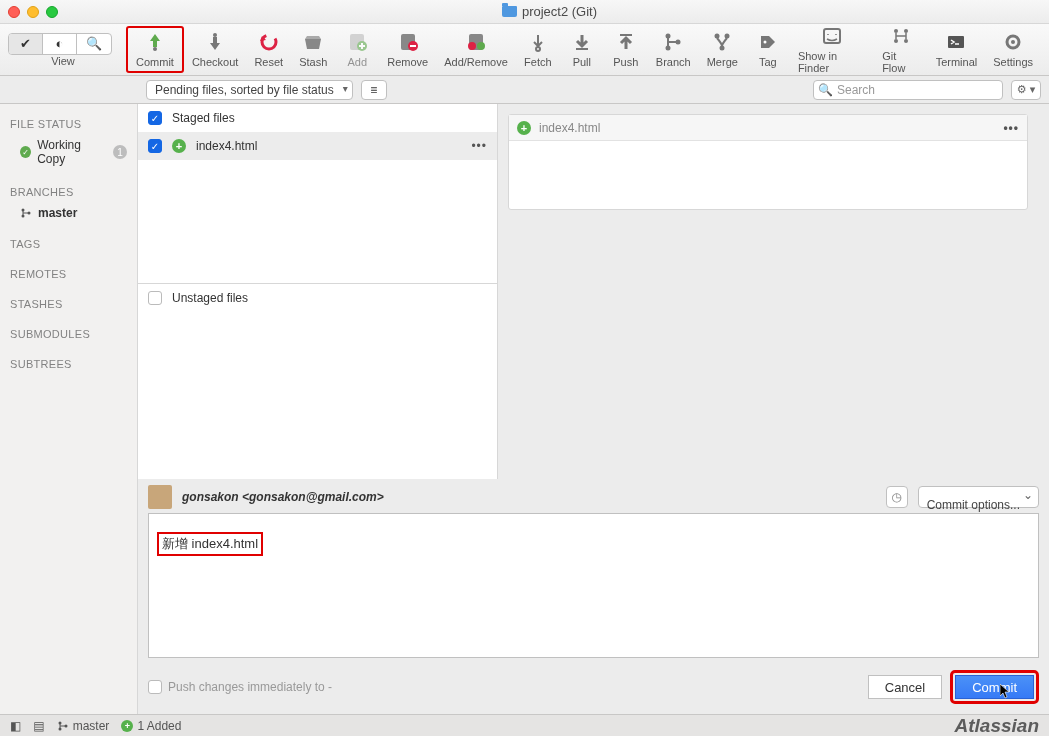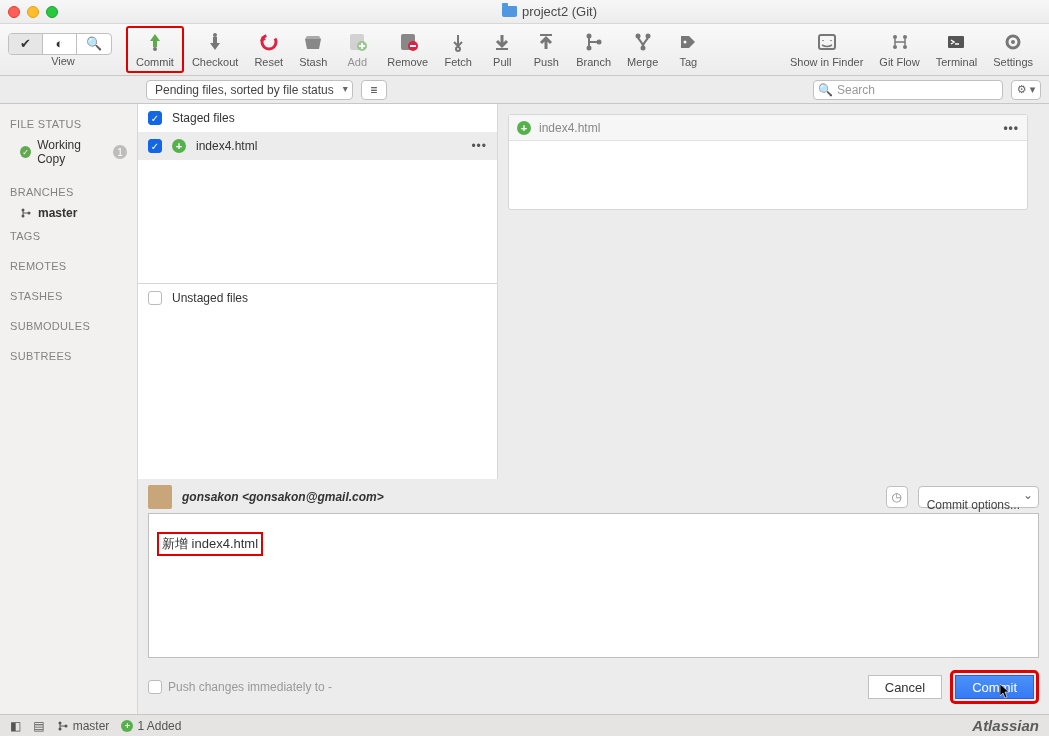--- a/index.html
+++ b/index.html
@@ -71,21 +71,21 @@
 .commit-msg span.msg-hl { border:2px solid #e00000; padding:1px 3px; display:inline-block; }
 .commit-bottom { display:flex; align-items:center; gap:8px; margin-top:12px; }
 .commit-bottom .push-chk { display:flex; align-items:center; gap:6px; color:#999; font-size:12px;}
 .btn { height:24px; padding:0 16px; border-radius:0; border:1px solid #c0c0c0; background:#fff; font-size:13px; display:flex; align-items:center; cursor:pointer;}
 .btn.primary { background:linear-gradient(#4b91f7,#367af6); color:#fff; border:1px solid #2a62d4; position:relative;}
 .commit-btn-wrap { border:3px solid #e00000; border-radius:5px; padding:2px; }
 .cursor { position:absolute; width:12px; height:16px; }
 
 
 .statusbar { height:22px; background:#e5e4e3; border-top:1px solid #c8c7c6; display:flex; align-items:center; padding:0 10px; font-size:12px; gap:12px; color:#555;}
-.statusbar .atl { margin-left:auto; font-weight:bold; font-style:italic; color:#5c5c5c; font-size:15px;}
+.statusbar .atl { margin-left:auto; font-weight:bold; font-style:italic; color:#5c5c5c; font-size:19px;}
 
 svg { display:block; }
 </style>
 </head>
 <body>
 
 <div class="titlebar">
   <div class="traffic">
     <span class="red"></span>
     <span class="yellow"></span>
@@ -155,20 +155,30 @@
   </div>
   <div class="tool-btn">
     <span class="ico">
         <svg width="22" height="20">
           <rect x="4" y="2" width="14" height="16" rx="2" fill="#888"></rect>
           <circle cx="16" cy="14" r="5" fill="#d24"></circle>
           <path d="M13 14 L19 14" stroke="#fff" stroke-width="2"></path>
         </svg>
       </span>
     <span>Remove</span>
+  </div>
+  <div class="tool-btn">
+    <span class="ico">
+        <svg width="22" height="20">
+          <rect x="4" y="2" width="14" height="16" rx="2" fill="#888"></rect>
+          <circle cx="7" cy="14" r="4" fill="#d24"></circle>
+          <circle cx="16" cy="14" r="4" fill="#5faa4e"></circle>
+        </svg>
+      </span>
+    <span>Add/Remove</span>
   </div>
   <div class="tool-btn">
     <span class="ico">
         <svg width="22" height="20">
           <path d="M11 3 L11 14 M7 10 L11 14 L15 10" stroke="#777" stroke-width="2" fill="none"></path>
           <circle cx="11" cy="17" r="2" fill="none" stroke="#777" stroke-width="2"></circle>
         </svg>
       </span>
     <span>Fetch</span>
   </div>
@@ -288,21 +298,21 @@
     <div class="sec" style="margin-top:10px;">BRANCHES</div>
     <div class="item" style="font-weight:600;">
       <svg class="branch-ico" viewBox="0 0 12 12">
           <circle cx="3" cy="3" r="1.5" fill="#555"></circle>
           <circle cx="3" cy="9" r="1.5" fill="#555"></circle>
           <circle cx="9" cy="6" r="1.5" fill="#555"></circle>
           <path d="M3 4 L3 8 M3 6 L8 6" stroke="#555" stroke-width="1"></path>
         </svg>
       <span>master</span>
     </div>
-    <div class="sec" style="margin-top:0;">TAGS</div>
+    <div class="sec" style="margin-top:8px;">TAGS</div>
     <div class="sec" style="margin-top:8px;">REMOTES</div>
     <div class="sec" style="margin-top:8px;">STASHES</div>
     <div class="sec" style="margin-top:8px;">SUBMODULES</div>
     <div class="sec" style="margin-top:8px;">SUBTREES</div>
   </div>
 
   <div style="flex:1;display:flex;flex-direction:column;">
     <div style="flex:1;display:flex;">
       <div class="center" style="width:360px;flex:none;">
         <div class="file-list" style="height:180px;flex:none;">

